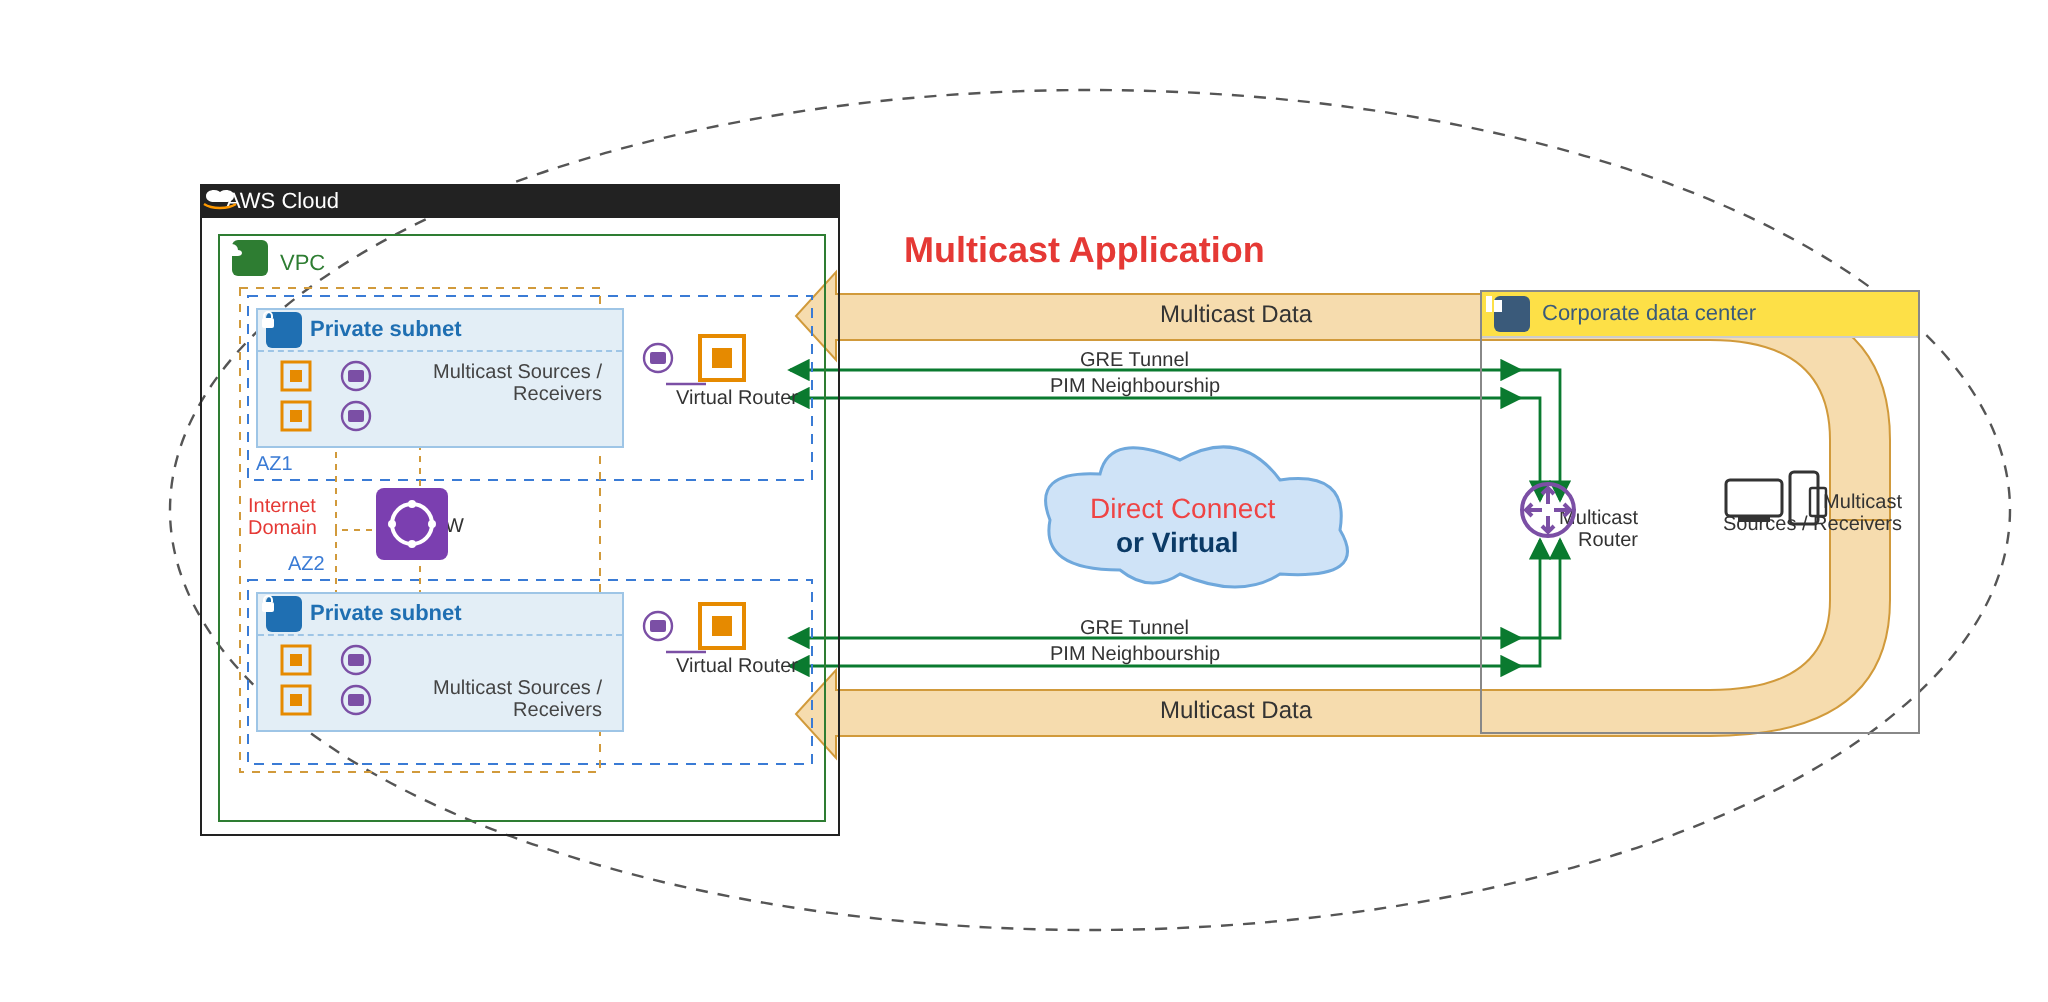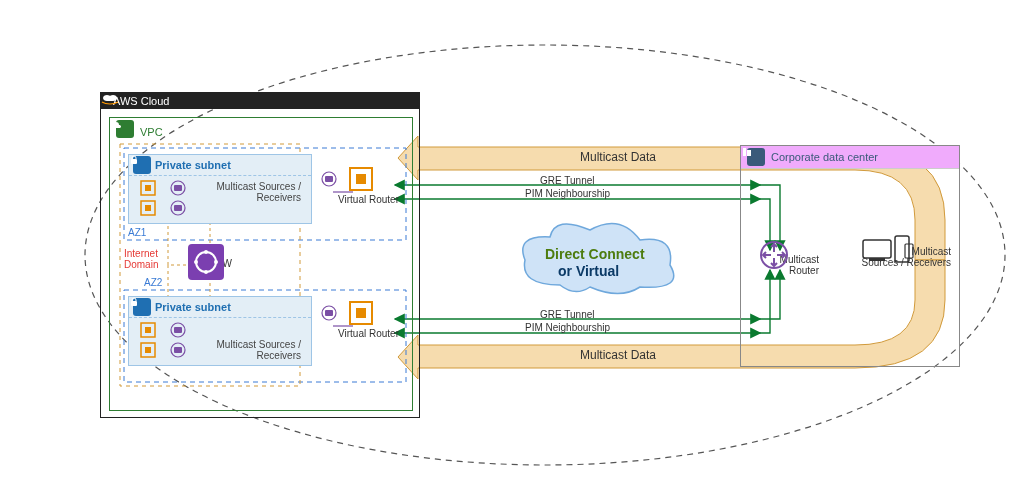--- a/index.html
+++ b/index.html
@@ -9,21 +9,21 @@
   .aws-border{border:1px solid #222}
   .vpc-border{border:1px solid #2e7d32}
   .vpc-head{display:flex;align-items:flex-end;gap:6px;padding:2px 6px}
   .subnet{background:#e3eef6;border:1px solid #9ec5e6;box-sizing:border-box}
   .subnet-head{background:#e3eef6;color:#1f6fb2;font-weight:bold;padding:1px 4px;display:flex;align-items:center;gap:4px;border-bottom:1px dashed #9ec5e6}
   .tilelabel{color:#444}
   .aws-head{background:#222;color:#fff;display:flex;align-items:center;padding:2px 6px;gap:6px;font-size:11px}
   .icon{display:inline-flex;align-items:center;justify-content:center}
   .badge{width:18px;height:18px;display:inline-flex;align-items:center;justify-content:center;border-radius:3px}
   .corp{border:1px solid #888;box-sizing:border-box}
-  .corp-head{background:#f0abfc;color:#3a5a7a;display:flex;align-items:center;gap:6px;padding:2px 6px;border-bottom:1px solid #ccc;font-size:11px}
+  .corp-head{background:#fde047;color:#3a5a7a;display:flex;align-items:center;gap:6px;padding:2px 6px;border-bottom:1px solid #ccc;font-size:11px}
   .small{font-size:10px}
   .center{text-align:right}
   svg{position:absolute;left:0;top:0}
 </style>
 </head>
 <body>
 
 <div class="stage">
 
   <svg width="1024" height="501" viewBox="0 0 1024 501">
@@ -70,20 +70,21 @@
     <g stroke="#7b4fa5" stroke-width="1.2">
       <line x1="163" y1="185" x2="183" y2="185"></line>
       <line x1="163" y1="205" x2="183" y2="205"></line>
       <line x1="163" y1="330" x2="183" y2="330"></line>
       <line x1="163" y1="350" x2="183" y2="350"></line>
       <line x1="333" y1="192" x2="353" y2="192"></line>
       <line x1="333" y1="326" x2="353" y2="326"></line>
     </g>
   </svg>
 
+  <div class="label" style="left:452px;top:115px;font-size:18px;font-weight:bold;color:#e53935">Multicast Application</div>
 
   <div class="box aws-border" style="left:100px;top:92px;width:320px;height:326px">
     <div class="aws-head">
       <span class="icon">
         <svg width="18" height="12" viewBox="0 0 18 12">
             <path d="M2 5c0-2 2-3 4-3s3 1 3 1 1-1 3-1 4 1 4 3-2 3-4 3H6C4 8 2 7 2 5z" fill="#fff"></path>
             <path d="M1 9c3 2 6 2 8 2s5 0 8-2" stroke="#ff9900" stroke-width="1.2" fill="none"></path>
           </svg>
       </span>
       <span>AWS Cloud</span>
@@ -228,21 +229,21 @@
 
     </div>
   </div>
 
   <div class="label small" style="left:128px;top:227px;color:#3a7bd5">AZ1</div>
   <div class="label small" style="left:144px;top:277px;color:#3a7bd5">AZ2</div>
 
   <div class="label small" style="left:124px;top:248px;color:#e53935;white-space:pre-line;line-height:1.1">Internet
 Domain</div>
 
-  <div class="label center" style="left:545px;top:246px;font-weight:bold;font-size:14px;color:#4d7c0f">Direct Connect</div>
+  <div class="label center" style="left:545px;top:246px;font-weight:normal;font-size:14px;color:#ef4444">Direct Connect</div>
   <div class="label center" style="left:558px;top:263px;font-weight:bold;font-size:14px;color:#0b3a66">or Virtual</div>
 
   <div class="label small" style="left:540px;top:175px">GRE Tunnel</div>
   <div class="label small" style="left:525px;top:188px">PIM Neighbourship</div>
   <div class="label small" style="left:540px;top:309px">GRE Tunnel</div>
   <div class="label small" style="left:525px;top:322px">PIM Neighbourship</div>
 
   <div class="label" style="left:580px;top:150px;font-size:12px;color:#333">Multicast Data</div>
   <div class="label" style="left:580px;top:348px;font-size:12px;color:#333">Multicast Data</div>
 

